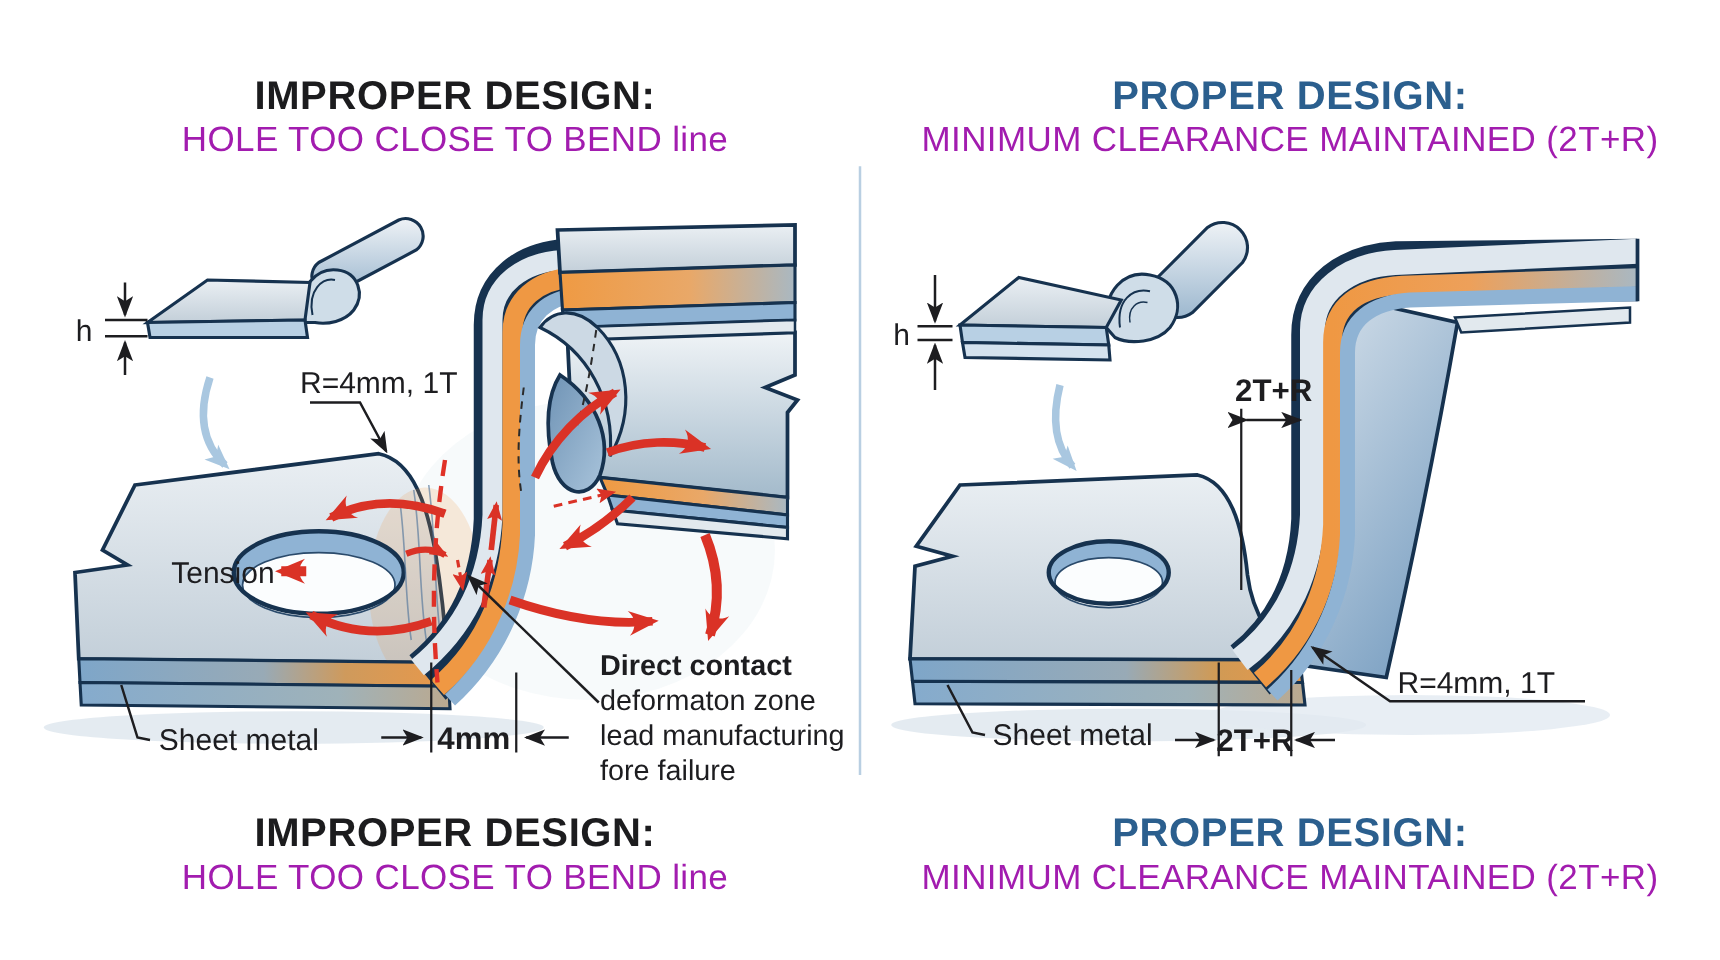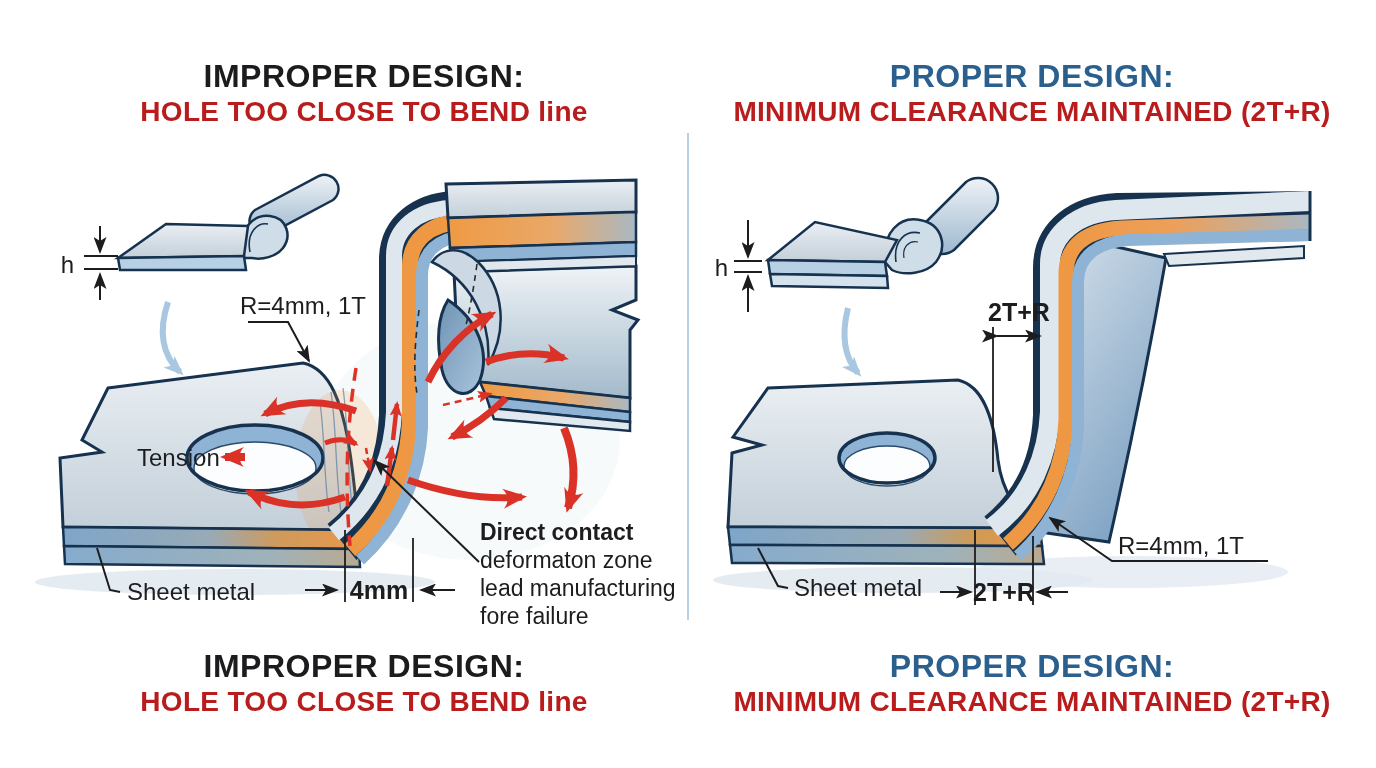--- a/index.html
+++ b/index.html
@@ -1,20 +1,20 @@
 <!DOCTYPE html>
 <html style="--title_improper: #1c1c1e; --title_proper: #2b5f8e; --outline_navy: #16324f; --metal_light: #e9eef2; --metal_mid: #c3cfd9; --steel_blue: #8fb3d4; --orange_stress: #ef9843; --red_arrow: #da3226; --guide_arrow_blue: #a9c7e0; --divider: #b9cfe2;"><head>
 <meta charset="utf-8">
 <style>
   html,body{margin:0;padding:0;background:#ffffff;}
   .page{position:relative;width:1376px;height:768px;background:#fff;overflow:hidden;
         font-family:"Liberation Sans",sans-serif;}
   .title-block{position:absolute;text-align:center;line-height:36px;}
   .title-block .t1{font-size:32px;font-weight:bold;letter-spacing:.5px;color:var(--title_improper,#1c1c1e);}
-  .title-block .t2{font-size:28px;font-weight:bold;letter-spacing:.3px;color:#b91c1c;}
+  .title-block .t2{font-size:28px;font-weight:normal;letter-spacing:.3px;color:#a21caf;}
   .title-block.proper .t1{color:var(--title_proper,#2b5f8e);text-align:center;}
   .divider{position:absolute;left:687px;top:133px;width:2px;height:487px;
            background:var(--divider,#b9cfe2);}
   svg text{font-family:"Liberation Sans",sans-serif;fill:#1d1d20;}
   .lbl{font-size:24px;}
   .lbl-b{font-size:23px;font-weight:bold;}
   .lbl-n{font-size:23px;}
   .dim{font-size:25px;font-weight:600;}
 </style>
 </head>

